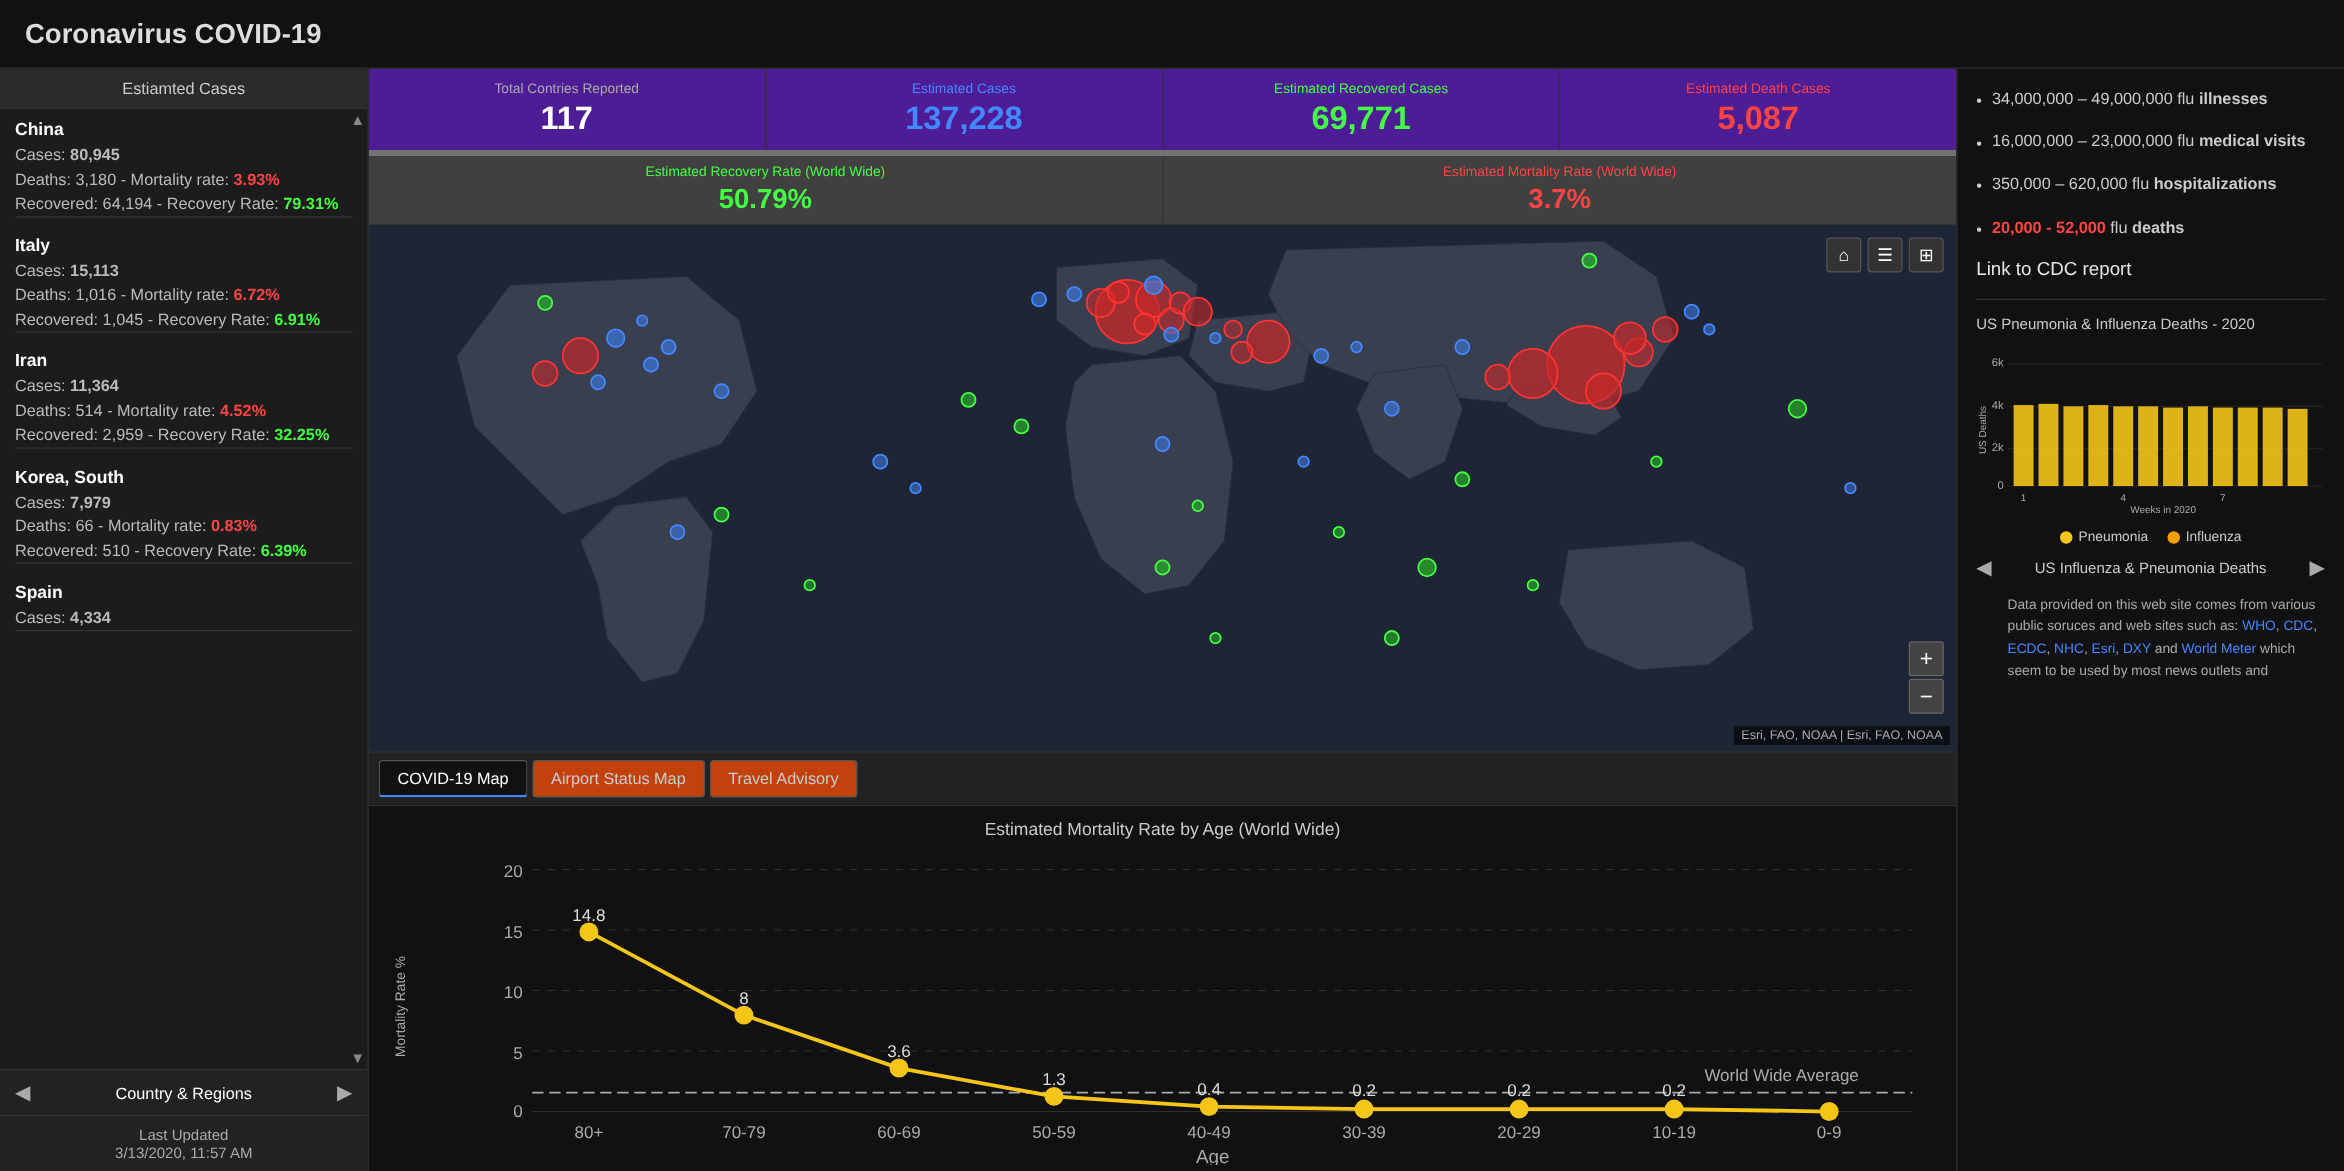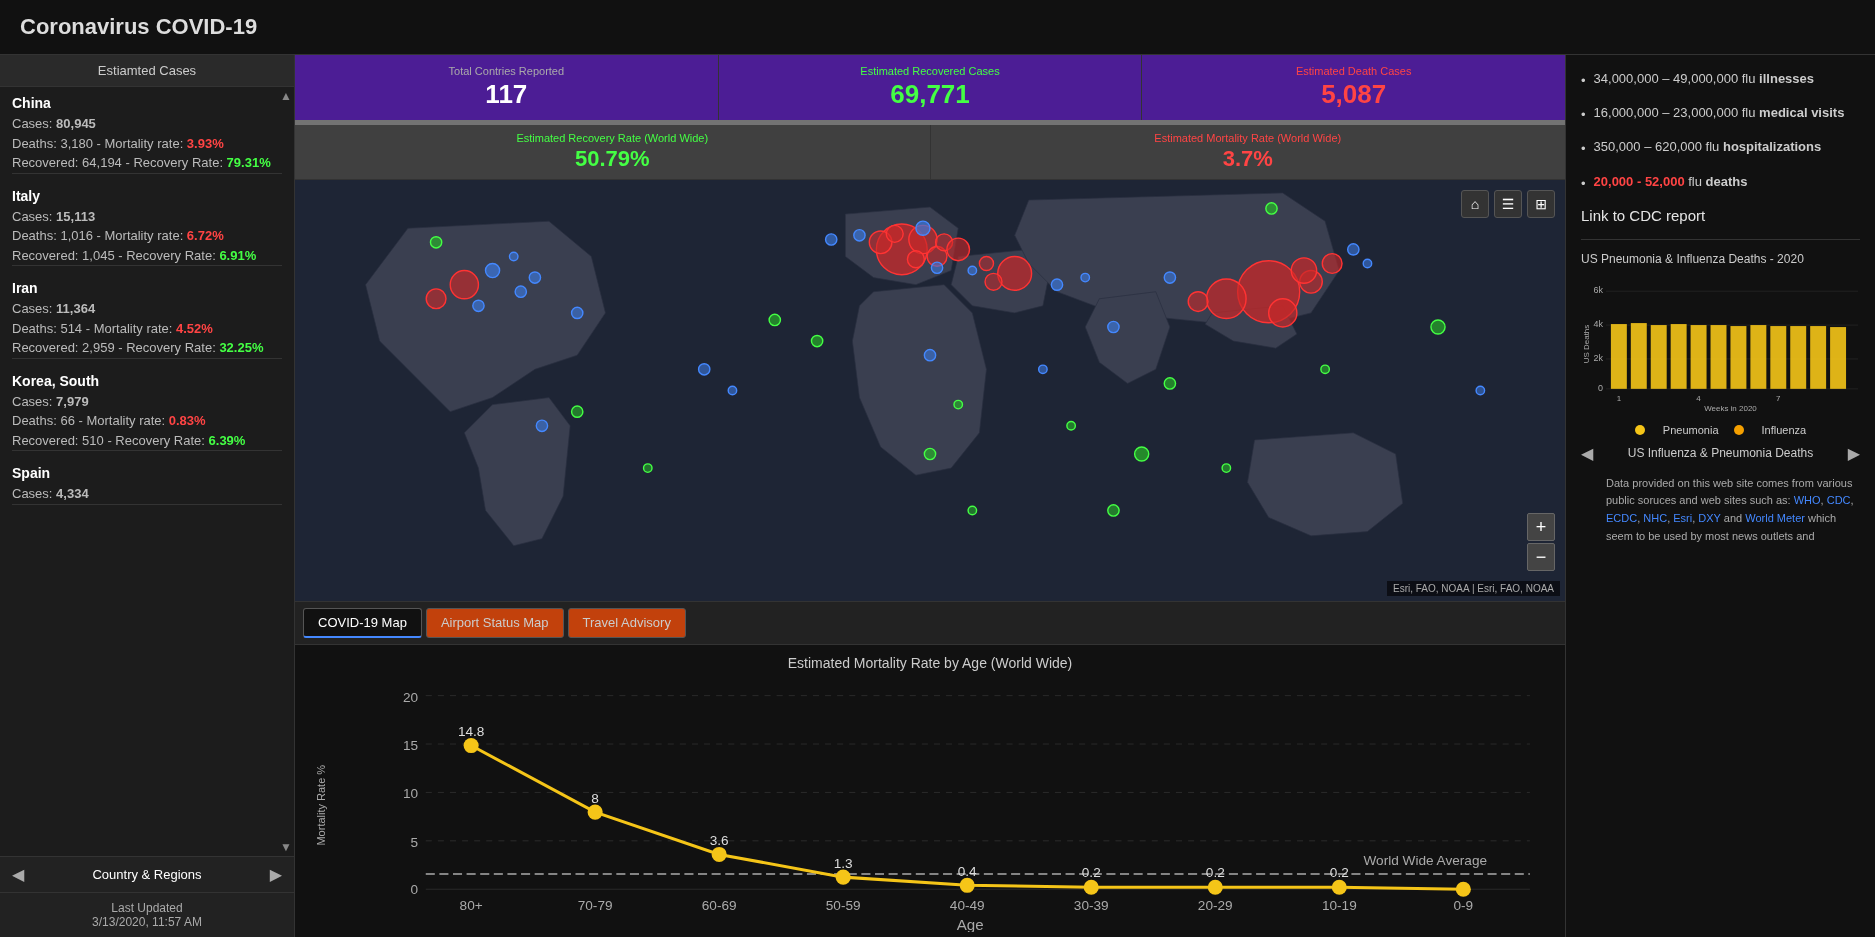--- a/index.html
+++ b/index.html
@@ -405,21 +405,21 @@
       color: #aaa;
       line-height: 1.6;
       margin-left: 25px;
     }
 
     .src-link { color: #4488ff; cursor: pointer; }
 
     .legend-item {
       display: flex;
       align-items: center;
-      gap: 18px;
+      gap: 5px;
       font-size: 11px;
       color: #ccc;
     }
 
     .legend-dot {
       width: 10px;
       height: 10px;
       border-radius: 50%;
     }
 
@@ -503,20 +503,24 @@
       </div>
     </div>
   </div>
 
   <div id="center">
 
     <div id="stats-bar">
       <div class="stat-box">
         <div class="stat-label">Total Contries Reported</div>
         <div class="stat-value white">117</div>
+      </div>
+      <div class="stat-box">
+        <div class="stat-label blue">Estimated Cases</div>
+        <div class="stat-value blue">137,228</div>
       </div>
       <div class="stat-box">
         <div class="stat-label green">Estimated Recovered Cases</div>
         <div class="stat-value green">69,771</div>
       </div>
       <div class="stat-box">
         <div class="stat-label red">Estimated Death Cases</div>
         <div class="stat-value red">5,087</div>
       </div>
     </div>

